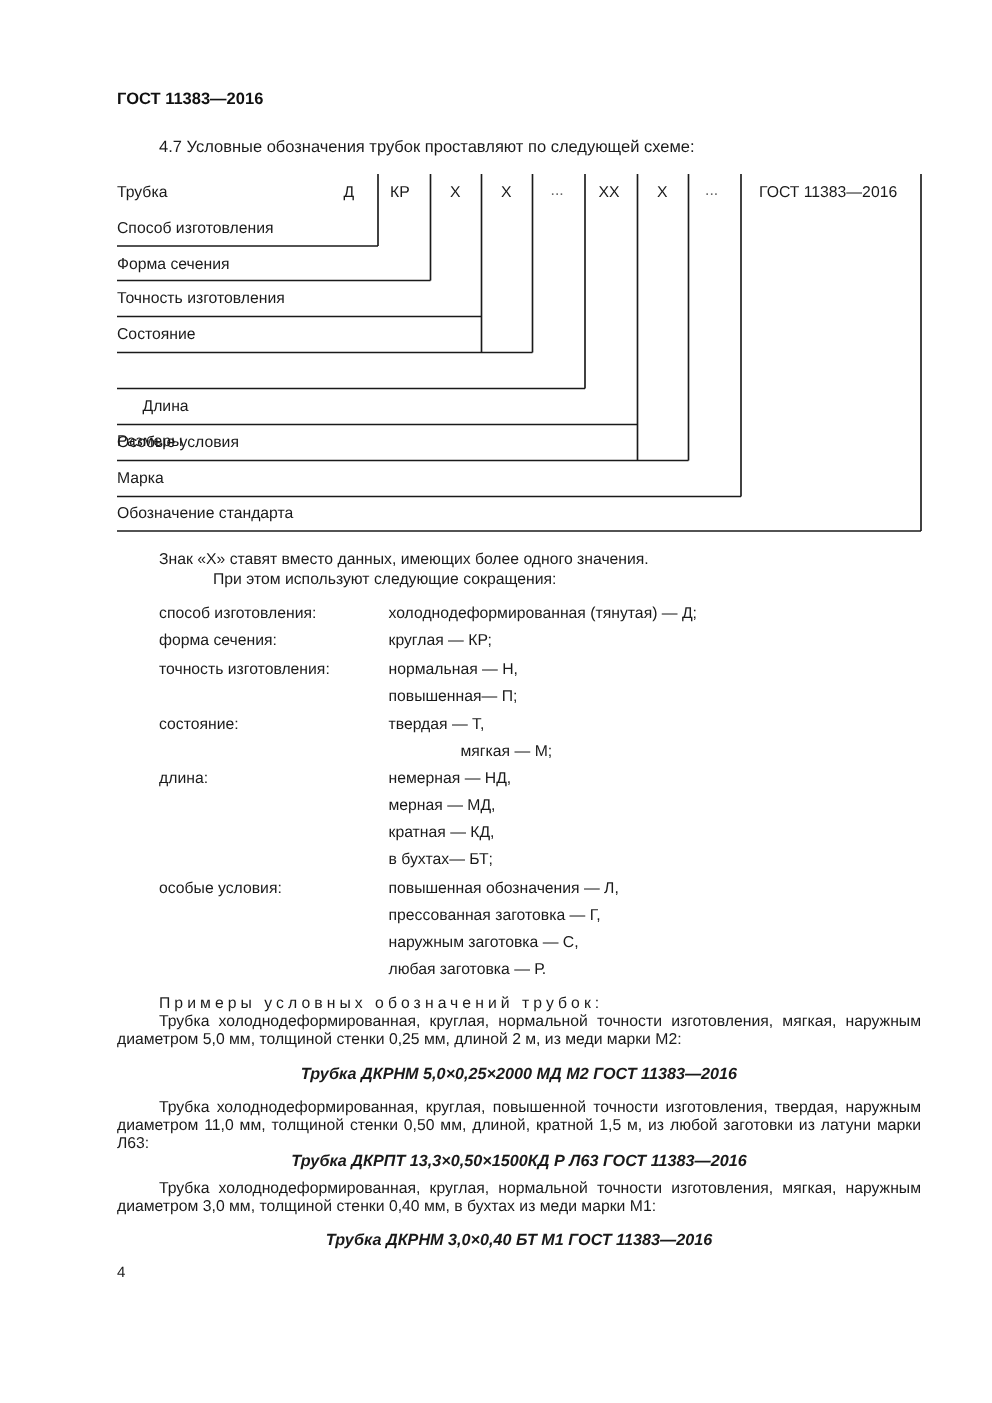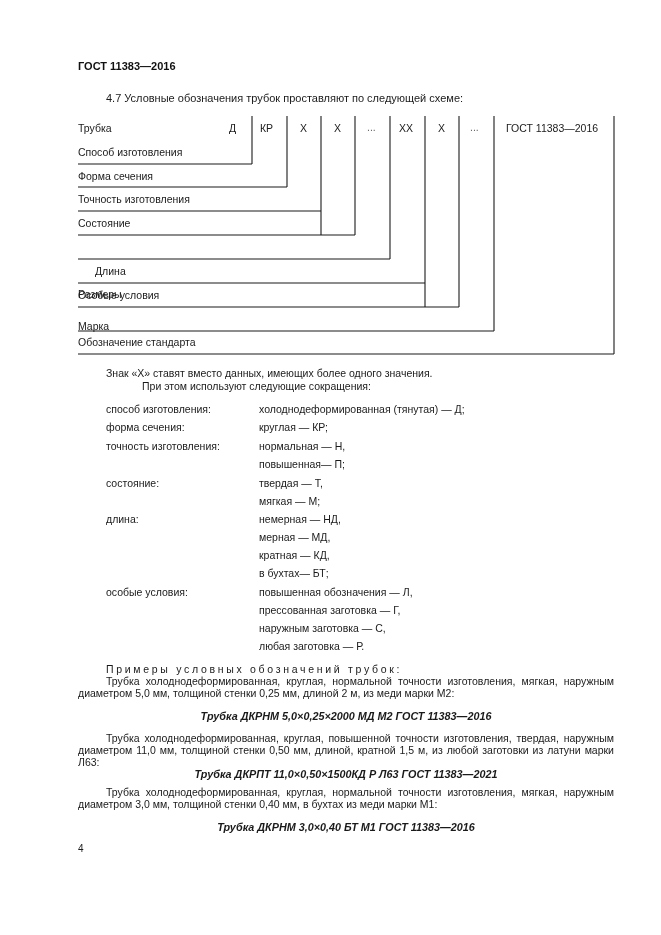--- a/index.html
+++ b/index.html
@@ -62,56 +62,56 @@
 <div class="abs t" style="left:470px; top:121px; color:#666;">...</div>
 <div class="abs t" style="left:506px; top:122px;">ГОСТ 11383—2016</div>
 
 <div class="abs t" style="left:78px; top:146px;">Способ изготовления</div>
 <div class="abs t" style="left:78px; top:170px;">Форма сечения</div>
 <div class="abs t" style="left:78px; top:193px;">Точность изготовления</div>
 <div class="abs t" style="left:78px; top:217px;">Состояние</div>
 <div class="abs t" style="left:78px; top:252px;margin-top:36px;">Размеры</div>
 <div class="abs t" style="left:95px; top:265px;">Длина</div>
 <div class="abs t" style="left:78px; top:289px;">Особые условия</div>
-<div class="abs t" style="left:78px; top:320px;">Марка</div>
+<div class="abs t" style="left:78px; top:313px;">Марка</div>
 <div class="abs t" style="left:78px; top:336px;">Обозначение стандарта</div>
 
 <div class="abs note" style="top:367px;">Знак «Х» ставят вместо данных, имеющих более одного значения.</div>
 <div class="abs note" style="top:380px;margin-left:36px;">При этом используют следующие сокращения:</div>
 
 <div class="abs abbr-label" style="top:403px;">способ изготовления:</div>
 <div class="abs abbr-val" style="top:403px;">холоднодеформированная (тянутая) — Д;</div>
 
 <div class="abs abbr-label" style="top:421px;">форма сечения:</div>
 <div class="abs abbr-val" style="top:421px;">круглая — КР;</div>
 
 <div class="abs abbr-label" style="top:440px;">точность изготовления:</div>
 <div class="abs abbr-val" style="top:440px;">нормальная — Н,</div>
 <div class="abs abbr-val" style="top:458px;">повышенная— П;</div>
 
 <div class="abs abbr-label" style="top:477px;">состояние:</div>
 <div class="abs abbr-val" style="top:477px;">твердая — Т,</div>
-<div class="abs abbr-val" style="top:495px;">мягкая — М;</div>
+<div class="abs abbr-val" style="top:495px;margin-left:48px;">мягкая — М;</div>
 
 <div class="abs abbr-label" style="top:513px;">длина:</div>
 <div class="abs abbr-val" style="top:513px;">немерная — НД,</div>
 <div class="abs abbr-val" style="top:531px;">мерная — МД,</div>
 <div class="abs abbr-val" style="top:549px;">кратная — КД,</div>
 <div class="abs abbr-val" style="top:567px;">в бухтах— БТ;</div>
 
 <div class="abs abbr-label" style="top:586px;">особые условия:</div>
 <div class="abs abbr-val" style="top:586px;">повышенная обозначения — Л,</div>
 <div class="abs abbr-val" style="top:604px;">прессованная заготовка — Г,</div>
 <div class="abs abbr-val" style="top:622px;">наружным заготовка — С,</div>
 <div class="abs abbr-val" style="top:640px;">любая заготовка — Р.</div>
 
 <div class="abs examples-title">Примеры условных обозначений трубок:</div>
 
 <div class="abs para" style="top:675px;"><span class="ind"></span><span>Трубка холоднодеформированная, круглая, нормальной точности изготовления, мягкая, наружным диаметром 5,0 мм, толщиной стенки 0,25 мм, длиной 2 м, из меди марки М2:</span></div>
 <div class="abs ex" style="top:710px;">Трубка ДКРНМ 5,0×0,25×2000 МД М2 ГОСТ 11383—2016</div>
 
 <div class="abs para" style="top:732px;"><span class="ind"></span><span>Трубка холоднодеформированная, круглая, повышенной точности изготовления, твердая, наружным диаметром 11,0 мм, толщиной стенки 0,50 мм, длиной, кратной 1,5 м, из любой заготовки из латуни марки Л63:</span></div>
-<div class="abs ex" style="top:768px;">Трубка ДКРПТ 11,0×0,50×1500КД Р Л63 ГОСТ 11383—2021</div>
+<div class="abs ex" style="top:768px;">Трубка ДКРПТ 13,3×0,50×1500КД Р Л63 ГОСТ 11383—2016</div>
 
 <div class="abs para" style="top:786px;"><span class="ind"></span><span>Трубка холоднодеформированная, круглая, нормальной точности изготовления, мягкая, наружным диаметром 3,0 мм, толщиной стенки 0,40 мм, в бухтах из меди марки М1:</span></div>
 <div class="abs ex" style="top:821px;">Трубка ДКРНМ 3,0×0,40 БТ М1 ГОСТ 11383—2016</div>
 
 <div class="abs pgnum">4</div>
 
 </body></html>

